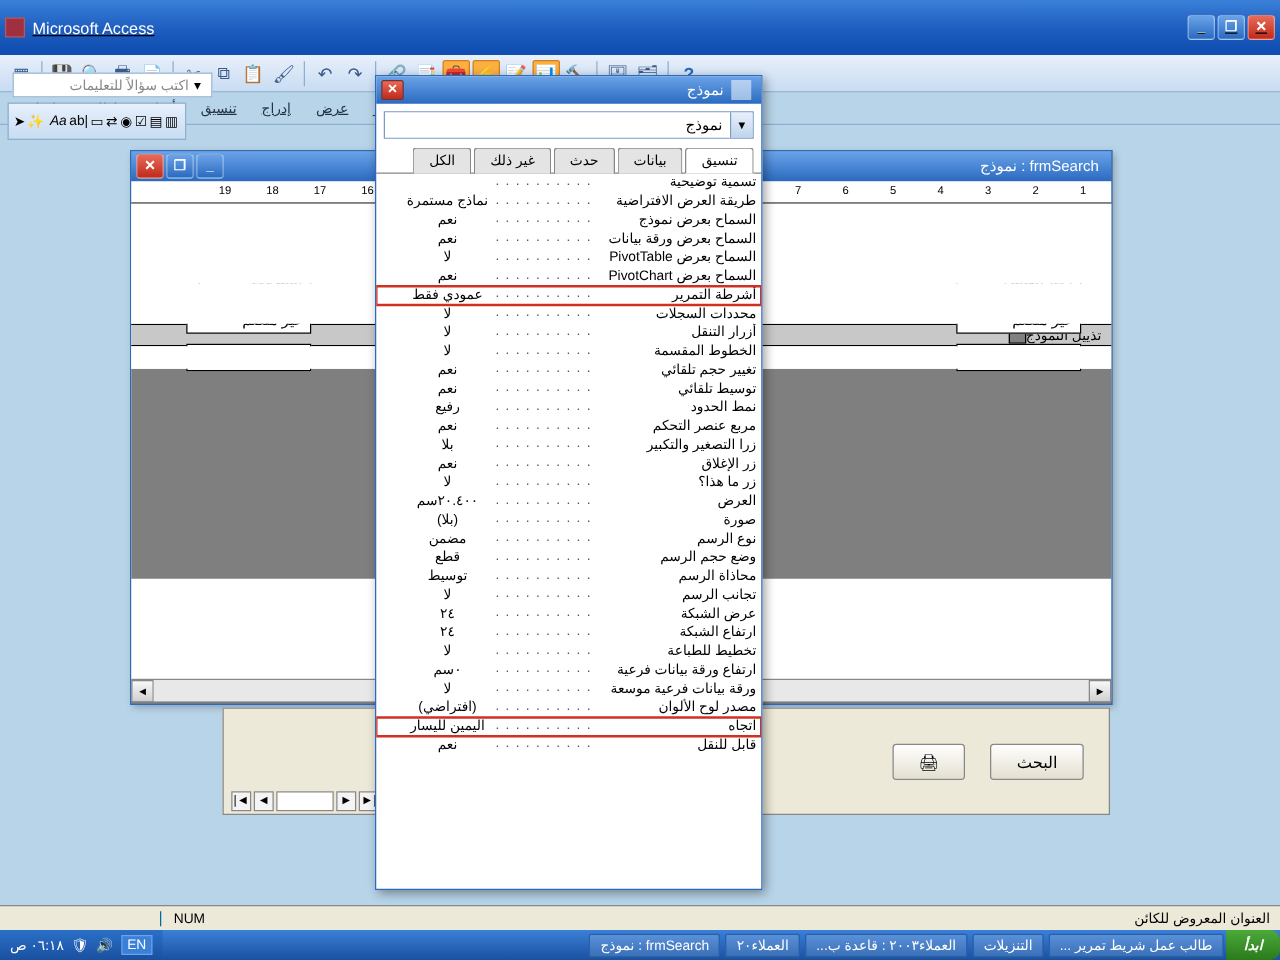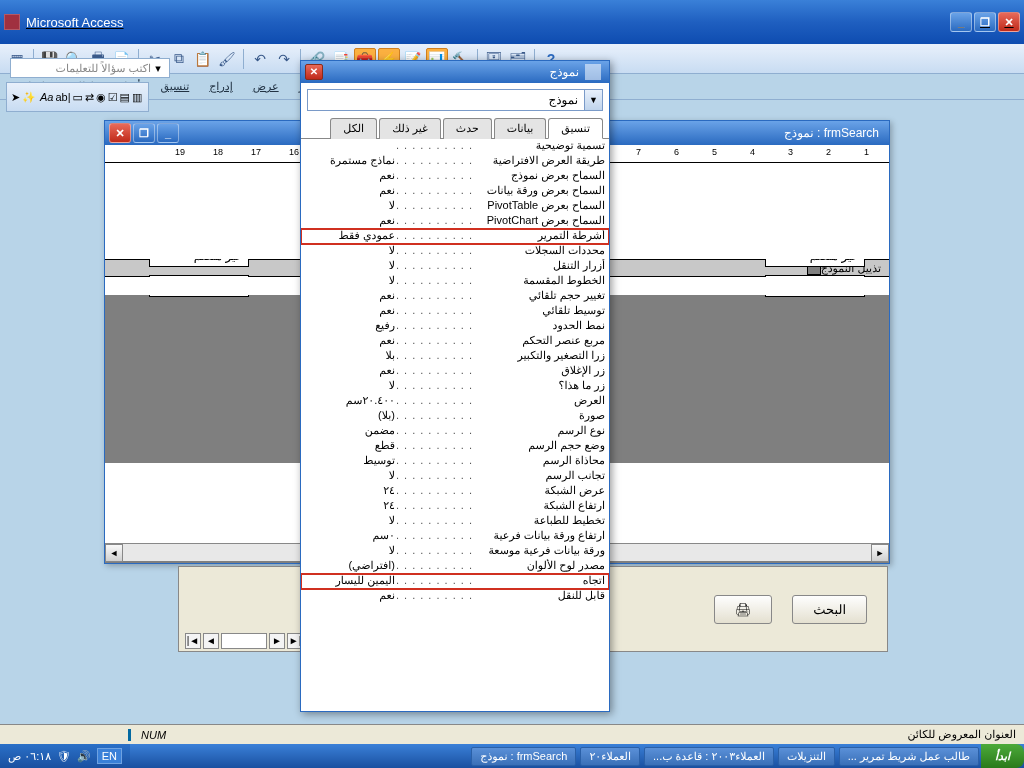--- a/index.html
+++ b/index.html
@@ -61,26 +61,26 @@
 .propwin .combo { margin: 6px; height: 22px; border: 1px solid #7a9ac8; display: flex; }
 .propwin .combo input { flex: 1; border: none; outline: none; padding: 0 6px; font-size: 12px; direction: rtl; }
 .propwin .combo .dd { width: 18px; background: linear-gradient(to bottom,#e8f0fb,#c0d4ec); border-left: 1px solid #7a9ac8; text-align: center; line-height: 20px; cursor: pointer; font-size: 9px; }
 .propwin .tabs { display: flex; direction: rtl; padding: 0 6px; border-bottom: 1px solid #888; }
 .propwin .tab { padding: 3px 12px; border: 1px solid #888; border-bottom: none; background: #e4e4e4; margin-left: 2px; font-size: 11px; cursor: pointer; border-radius: 3px 3px 0 0; position: relative; top: 1px; }
 .propwin .tab.active { background: #fff; border-bottom: 1px solid #fff; }
 .propwin .plist { height: 576px; overflow: hidden; direction: rtl; }
 .propwin .prow { display: flex; height: 15px; font-size: 11px; border-bottom: 1px dotted #ccc0; }
 .propwin .prow .pname { flex: 0 0 136px; padding-right: 4px; white-space: nowrap; overflow: hidden; text-align: right; direction: rtl; }
 .propwin .prow .dots { flex: 1; overflow: hidden; white-space: nowrap; color: #555; letter-spacing: 1px; }
-.propwin .prow .pval { flex: 0 0 94px; padding-left: 20px; text-align: right; white-space: nowrap; overflow: hidden; direction: rtl; }
+.propwin .prow .pval { flex: 0 0 94px; padding-left: 20px; text-align: center; white-space: nowrap; overflow: hidden; direction: rtl; }
 .propwin .prow.hl { outline: 2px solid #d03020; outline-offset: -1px; position: relative; z-index: 2; }
 
 
 .statusbar { position: absolute; bottom: 24px; left: 0; right: 0; height: 20px; background: #ece9d8; border-top: 1px solid #888; display: flex; align-items: center; padding: 0 8px; direction: rtl; font-size: 11px; }
-.statusbar .cell { border-left: 3px solid #0369a1; padding: 0 10px; font-style: italic; }
+.statusbar .cell { border-left: 1px solid #0369a1; padding: 0 10px; }
 
 
 .taskbar { position: absolute; bottom: 0; left: 0; right: 0; height: 24px; background: linear-gradient(to bottom,#3a80d8,#1a50a0); display: flex; align-items: center; direction: rtl; color: #fff; font-size: 11px; }
 .taskbar .start { background: linear-gradient(to bottom,#4caa3a,#2a7a1a); height: 100%; padding: 0 14px; display: flex; align-items: center; font-style: italic; font-weight: bold; border-radius: 0 8px 8px 0; cursor: pointer; }
 .taskbar .titem { background: linear-gradient(to bottom,#5a90d8,#3a70b8); border: 1px solid #2a60a8; border-radius: 2px; padding: 2px 8px; margin: 0 2px; cursor: pointer; max-width: 140px; white-space: nowrap; overflow: hidden; }
 .taskbar .tray { margin-right: auto; background: linear-gradient(to bottom,#2a70c8,#1a50a0); height: 100%; padding: 0 8px; display: flex; align-items: center; gap: 6px; direction: ltr; }
 </style>
 </head>
 <body>
 

